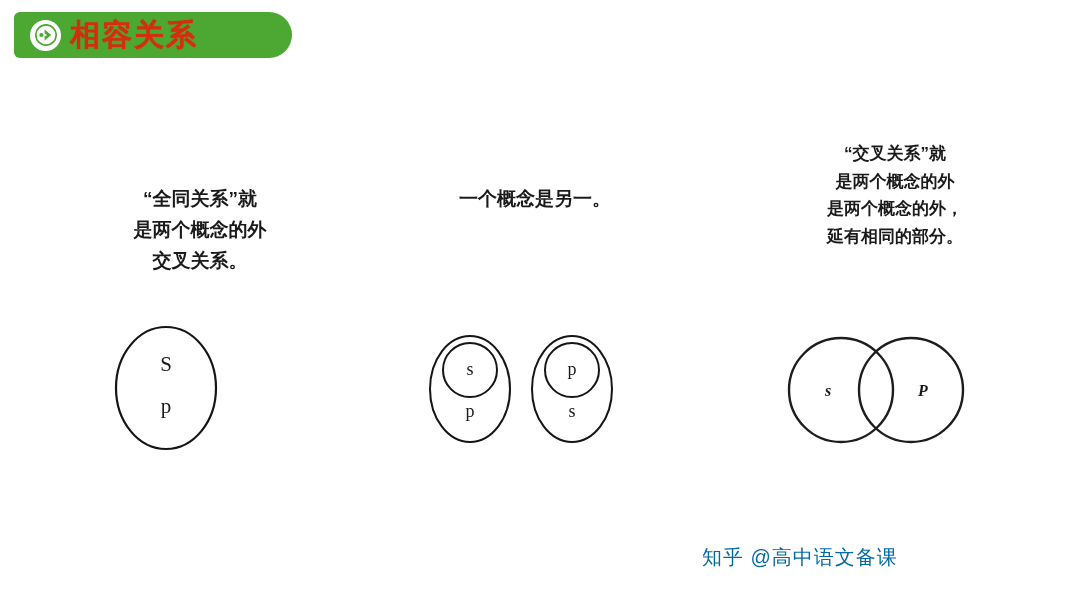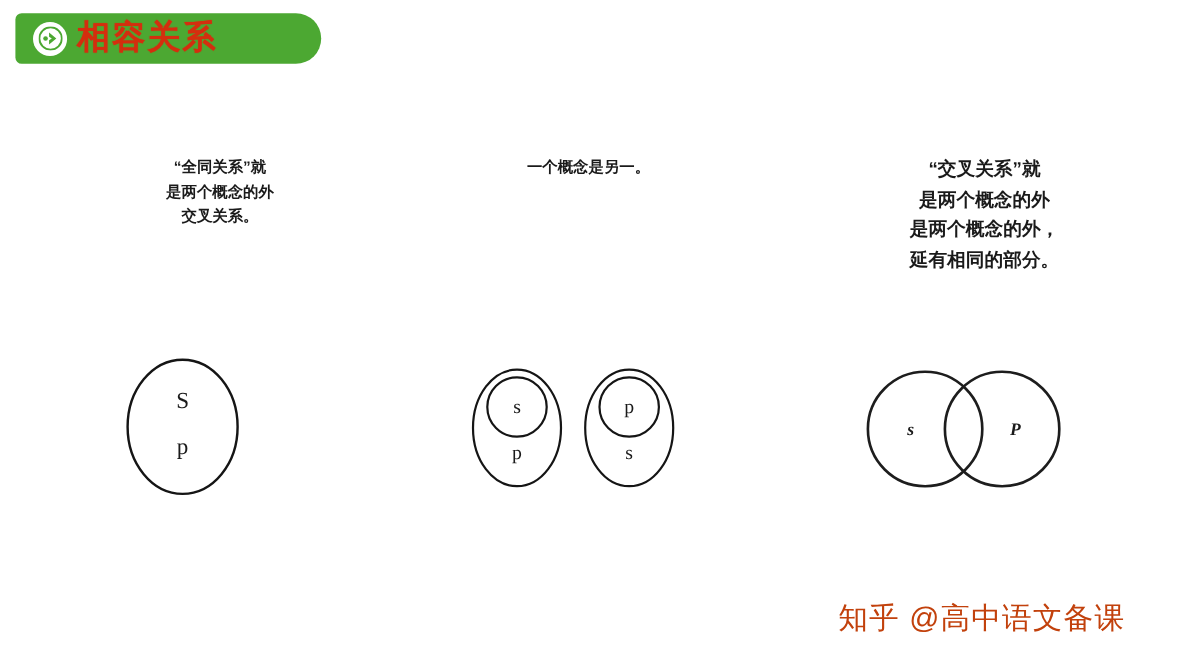--- a/index.html
+++ b/index.html
@@ -70,21 +70,21 @@
   .col-text {
     color: #1a1a1a;
     font-weight: bold;
     line-height: 1.62;
     white-space: nowrap;
   }
   .col-1 { left: 80px; top: 140px; width: 240px; }
   .col-2 { left: 415px; top: 140px; width: 240px; }
   .col-3 { left: 760px; top: 140px; width: 270px; }
 
-  .col-1 .col-text, .col-2 .col-text { font-size: 14px; }
+  .col-1 .col-text, .col-2 .col-text { font-size: 19px; margin-top: 44px; }
   .col-3 .col-text { font-size: 17px; }
 
   .col-text .tline { display: block; }
 
   
   .diagram {
     position: absolute;
   }
   .diagram svg { display: block; overflow: visible; }
 
@@ -113,24 +113,24 @@
     text-anchor: middle;
     dominant-baseline: middle;
   }
   .lbl-lg { font-size: 21px; }
   .lbl-md { font-size: 18px; }
   .lbl-it { font-style: italic; font-weight: bold; font-size: 16px; }
 
   
   .watermark {
     position: absolute;
-    left: 762px;
+    left: 702px;
     top: 544px;
-    font-size: 27px;
-    color: #c2410c;
+    font-size: 20px;
+    color: #0369a1;
     letter-spacing: 1px;
     white-space: nowrap;
     user-select: none;
   }
 </style>
 </head>
 <body>
 
 <div class="slide">
 

